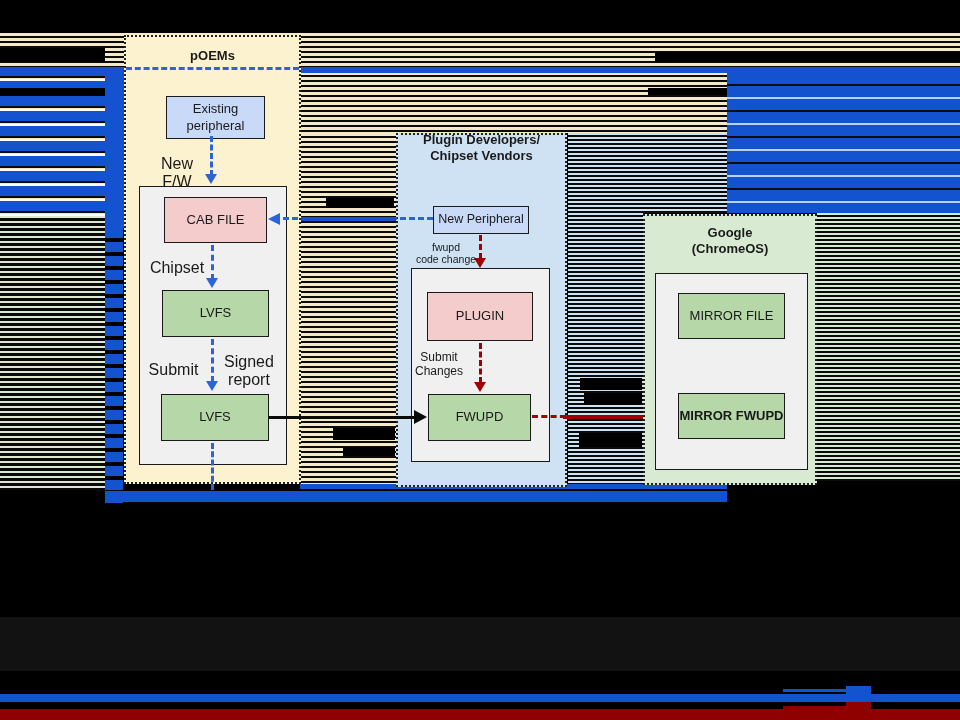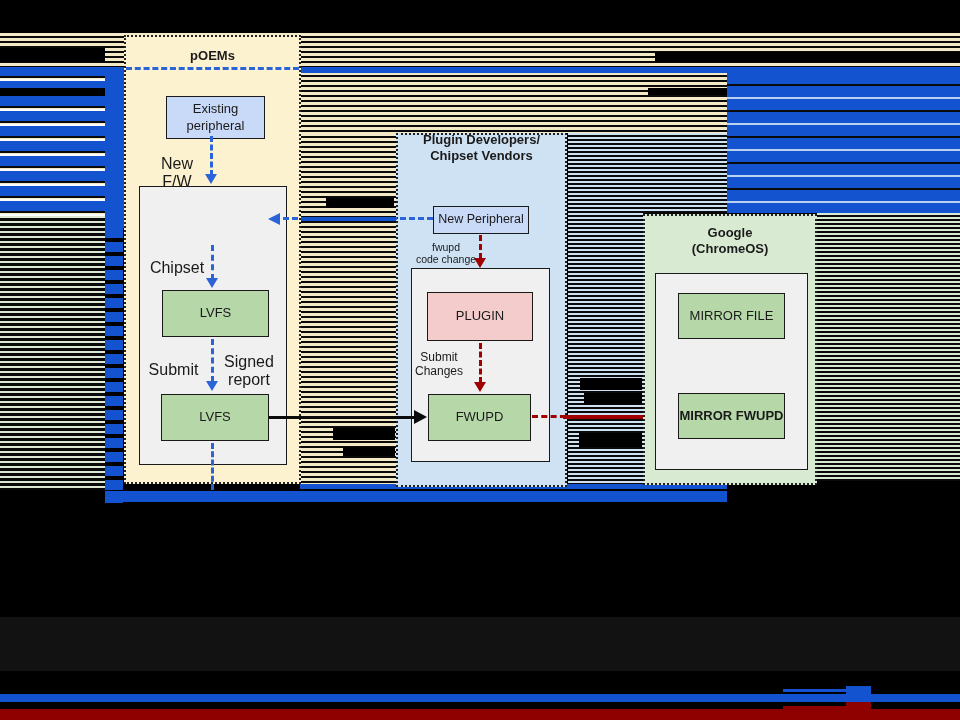--- a/index.html
+++ b/index.html
@@ -87,20 +87,21 @@
   <div class="abs hdash-blue" style="left:126px;top:67px;width:173px;height:0;"></div>
 
   <div class="abs node node-blue" style="left:166px;top:80px;width:99px;height:43px;margin-top:16px;">Existing
 peripheral</div>
 
   <div class="abs vdash-blue" style="left:210px;top:136px;width:0;height:40px;"></div>
   <div class="abs tri-down-blue" style="left:205px;top:174px;"></div>
   <div class="abs lbl" style="left:146px;top:155px;width:62px;">New F/W</div>
 
   <div class="abs graybox" style="left:139px;top:186px;width:148px;height:279px;"></div>
+  <div class="abs node node-pink" style="left:164px;top:197px;width:103px;height:46px;">CAB FILE</div>
 
   <div class="abs vdash-blue" style="left:211px;top:245px;width:0;height:35px;"></div>
   <div class="abs tri-down-blue" style="left:206px;top:278px;"></div>
   <div class="abs lbl" style="left:148px;top:259px;width:58px;">Chipset</div>
 
   <div class="abs node node-green" style="left:162px;top:290px;width:107px;height:47px;">LVFS</div>
 
   <div class="abs vdash-blue" style="left:211px;top:339px;width:0;height:43px;"></div>
   <div class="abs tri-down-blue" style="left:206px;top:381px;"></div>
   <div class="abs lbl" style="left:146px;top:361px;width:55px;">Submit</div>

